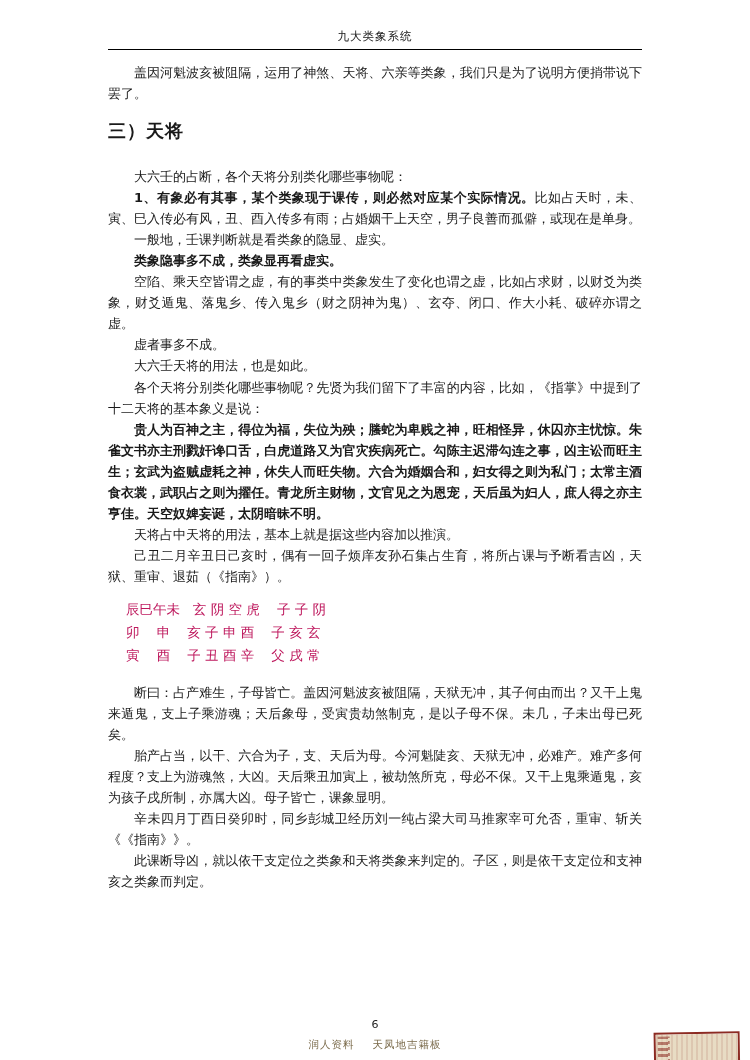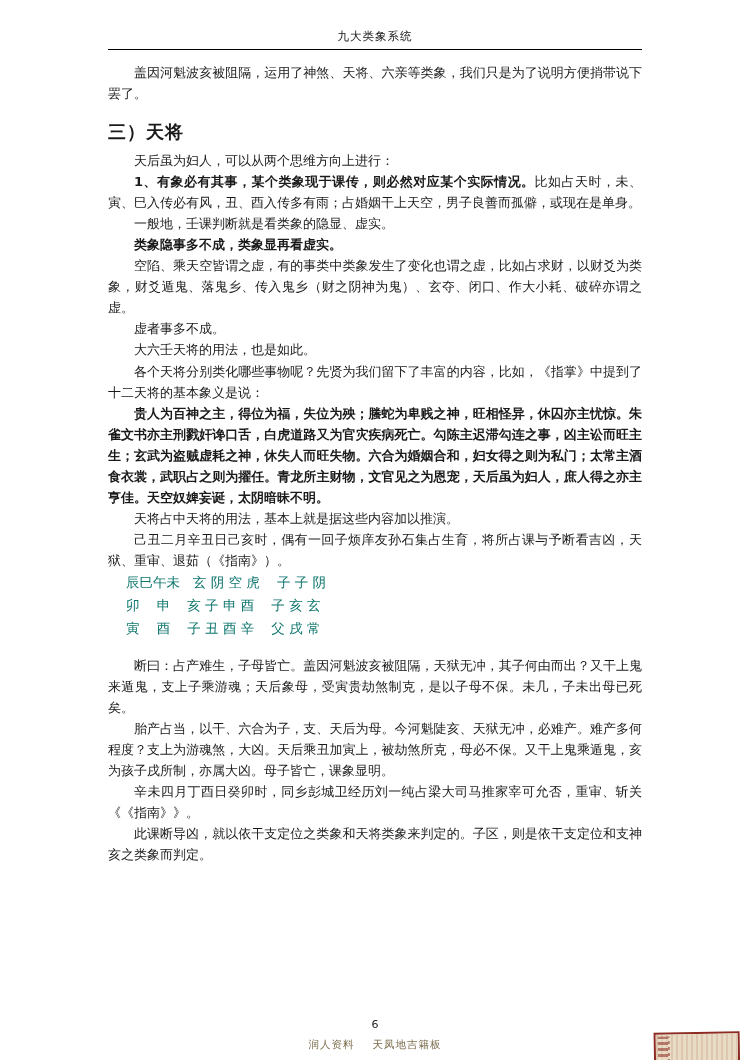--- a/index.html
+++ b/index.html
@@ -49,32 +49,33 @@
     line-height: 1.62;
     text-align: justify;
   }
   p {
     margin: 0;
     text-indent: 2em;
   }
   .sec-head {
     font-size: 18px;
     font-weight: bold;
-    margin: 13px 0 4px 0;
+    margin: 13px 0 20px 0;
     text-indent: 0;
     letter-spacing: 1px;
+    font-family: Liberation Serif, serif;
   }
   .b {
     font-weight: bold;
   }
   
   .chart {
-    margin: 0 0 14px 0;
+    margin: 11px 0 14px 0;
     padding-left: 18px;
-    color: #0f766e;
+    color: #be185d;
     font-size: 13.5px;
     line-height: 1.72;
     letter-spacing: 0px;
   }
   .chart-row {
     display: block;
     white-space: pre;
     font-family: "DejaVu Sans", "Liberation Sans", sans-serif;
   }
   
@@ -146,21 +147,21 @@
     <div class="header-title">九大类象系统</div>
     <div class="header-rule"></div>
   </div>
 
   <div class="content">
 
     <p>盖因河魁波亥被阻隔，运用了神煞、天将、六亲等类象，我们只是为了说明方便捎带说下罢了。</p>
 
     <div class="sec-head">三）天将</div>
 
-    <p>天后虽为妇人，可以从两个思维方向上进行：</p>
+    <p>大六壬的占断，各个天将分别类化哪些事物呢：</p>
 
     <p>
       <span class="b">1、有象必有其事，某个类象现于课传，则必然对应某个实际情况。</span><span>比如占天时，未、寅、巳入传必有风，丑、酉入传多有雨；占婚姻干上天空，男子良善而孤僻，或现在是单身。</span>
     </p>
 
 
     <p>一般地，壬课判断就是看类象的隐显、虚实。</p>
 
     <p class="b">类象隐事多不成，类象显再看虚实。</p>
 

